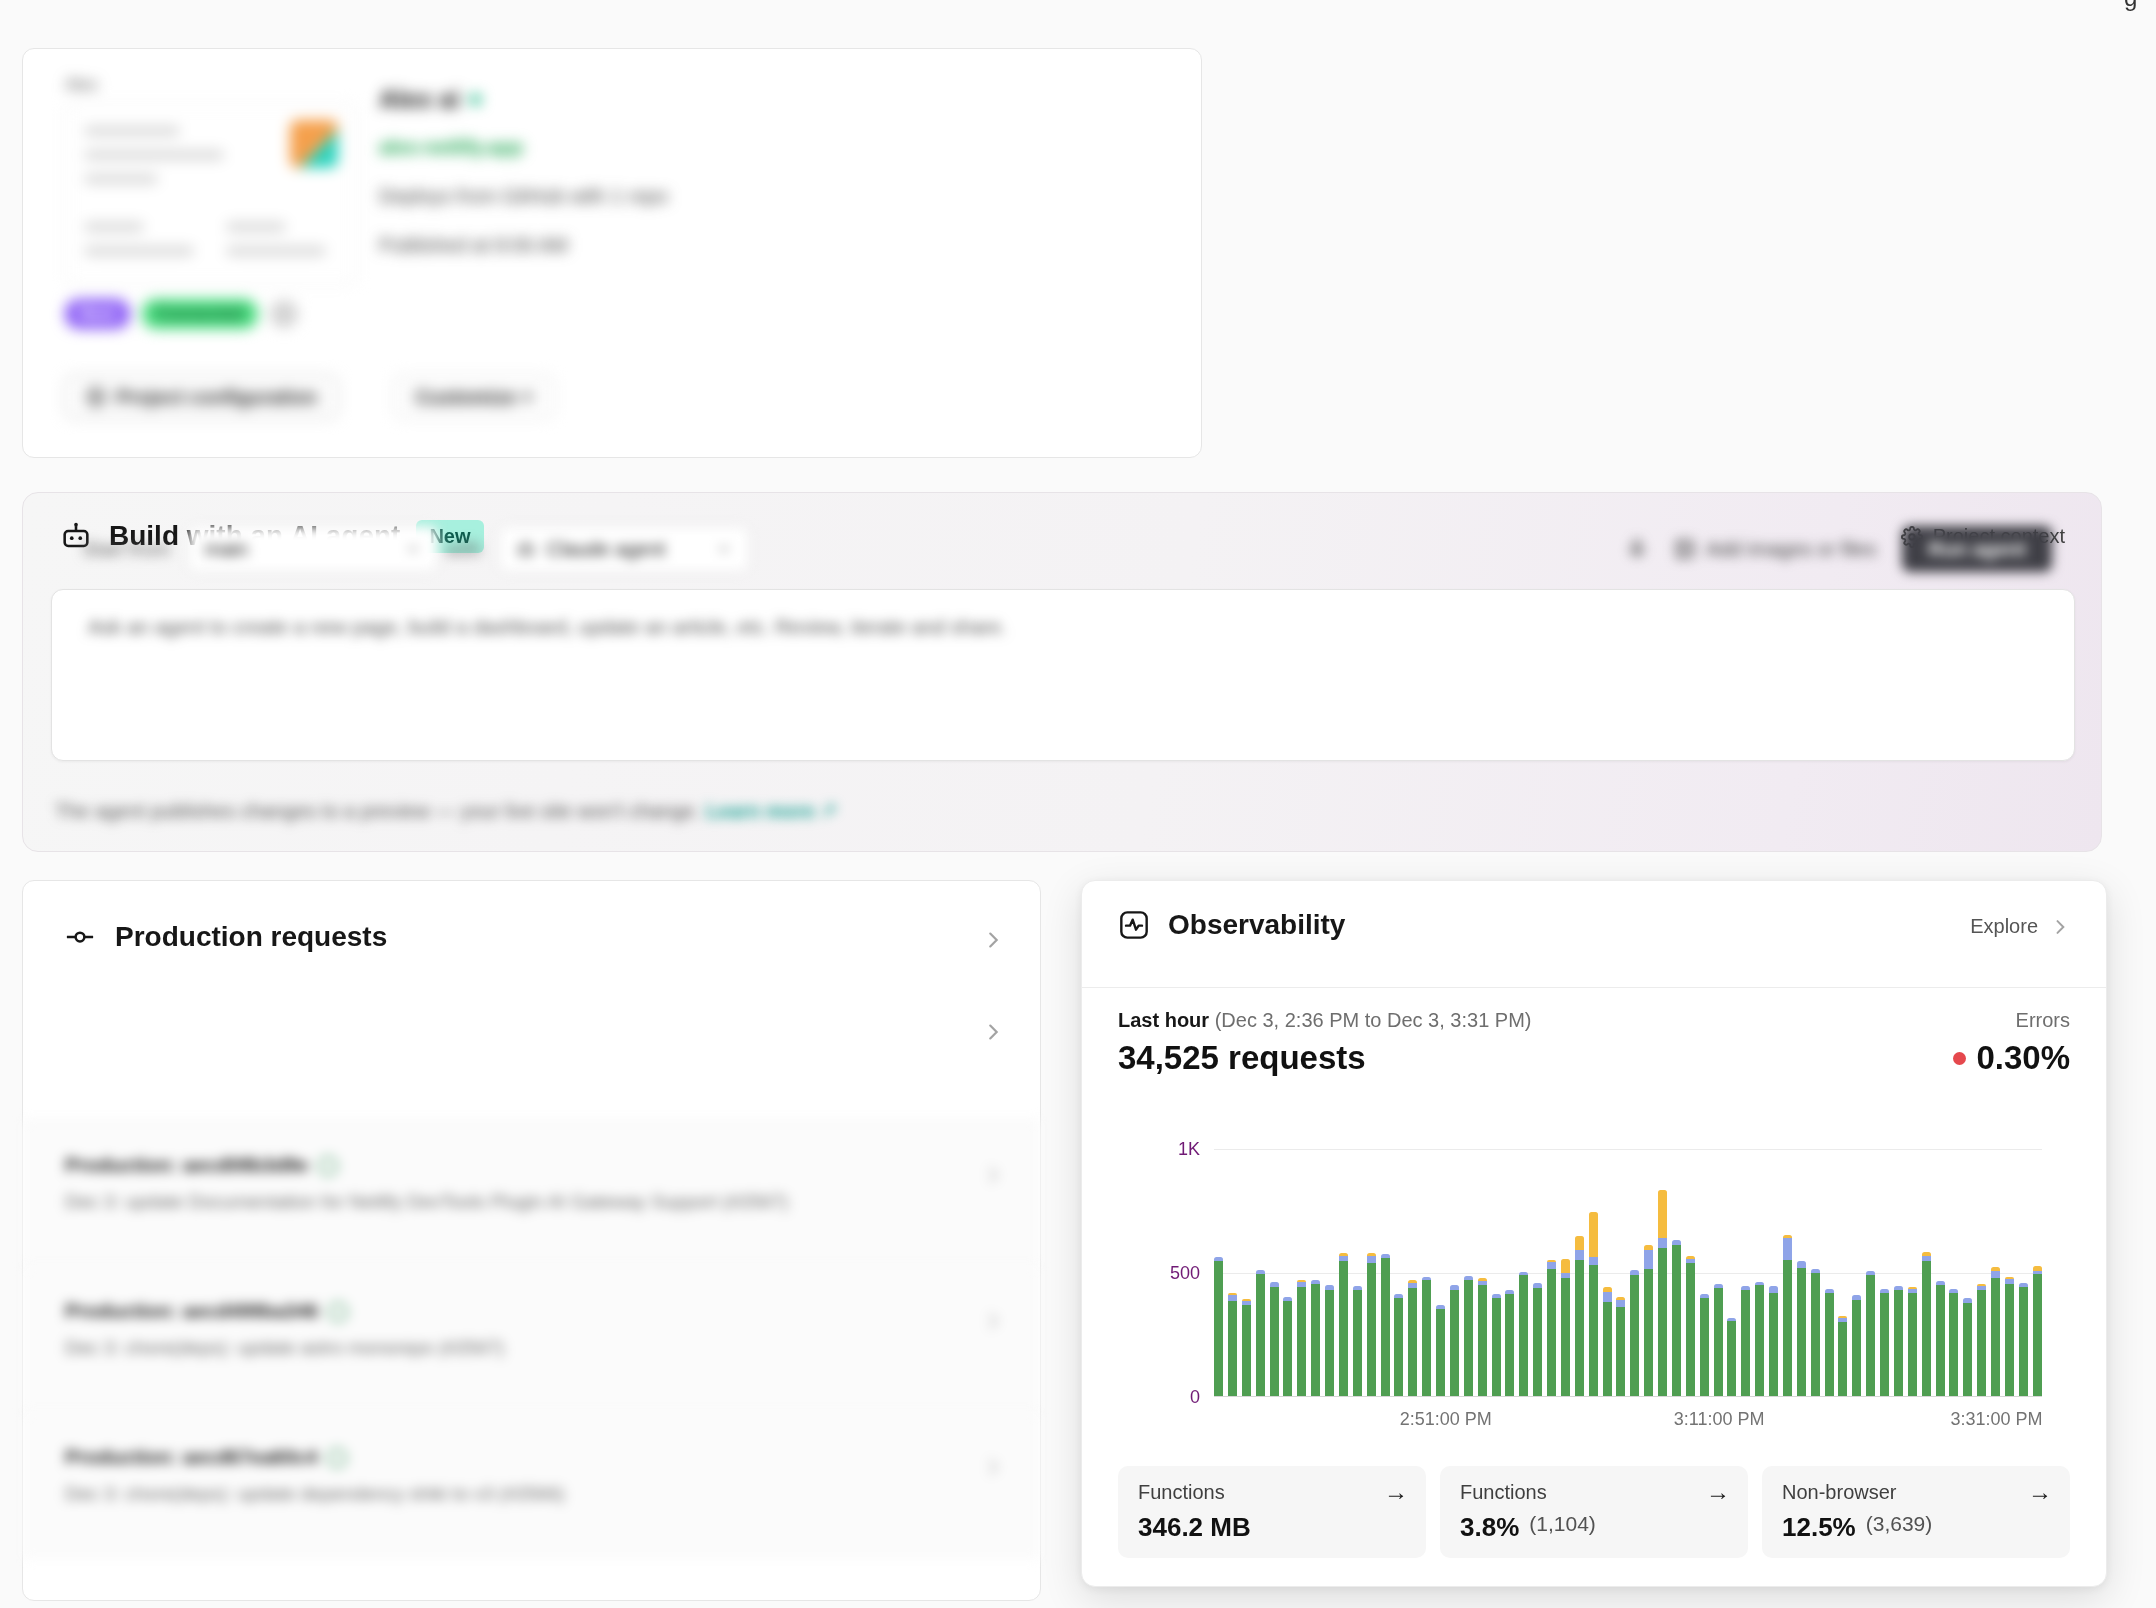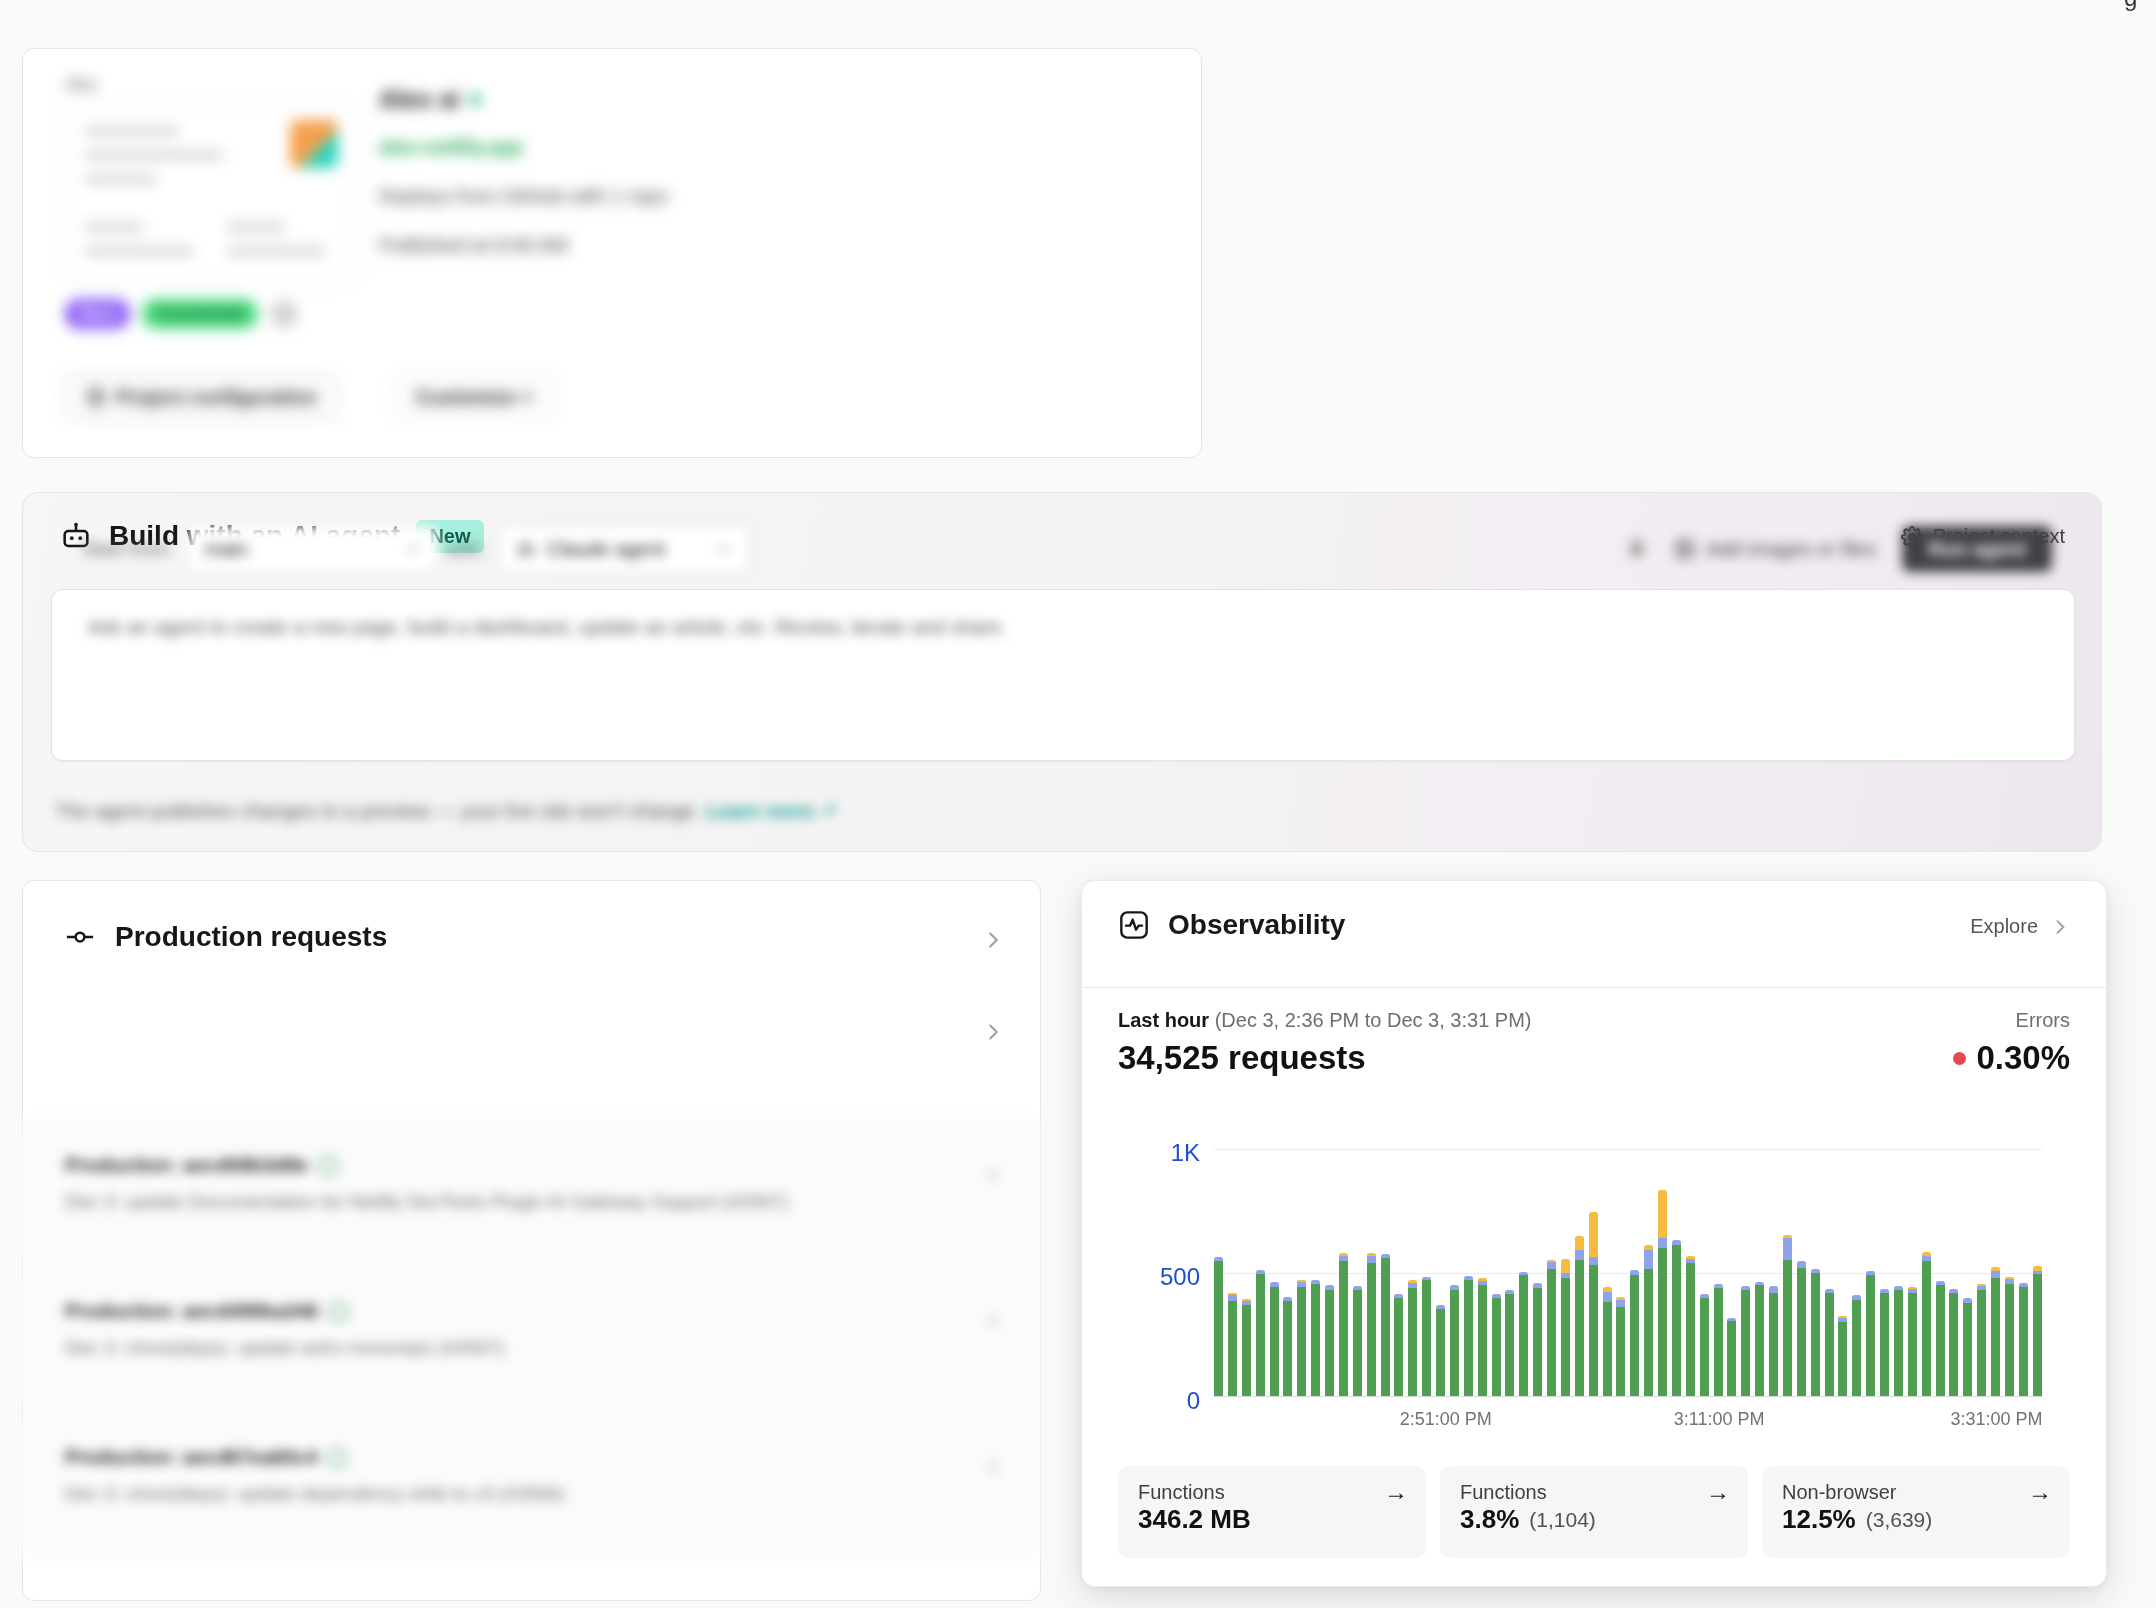--- a/index.html
+++ b/index.html
@@ -86,34 +86,34 @@
   .obs-meta .strong { font-weight:700; color:#171717; }
   .obs-meta .range { color:#6e6e6e; }
   .obs-errors-label { position:absolute; right:36px; top:128px; font-size:20px; color:#6e6e6e; }
   .obs-requests { position:absolute; left:36px; top:158px; font-size:33px; font-weight:700; color:#111; }
   .obs-errrate { position:absolute; right:36px; top:158px; display:flex; align-items:center; gap:10px; font-size:33px; font-weight:700; color:#111; }
   .err-dot { width:13px; height:13px; border-radius:50%; background:#e5484d; }
 
   .chart-plot { position:absolute; left:132px; top:268px; width:828px; height:248px; border-bottom:1px solid #d6d6d6; }
   .gridline { position:absolute; left:0; right:0; height:1px; background:#ebebeb; }
   .gl-top { top:0; } .gl-mid { top:124px; }
-  .ylabel { position:absolute; width:60px; text-align:right; font-size:24px; color:#1d4ed8; }
+  .ylabel { position:absolute; width:60px; text-align:right; font-size:18px; color:#701a75; }
   .yl-1k { left:58px; top:258px; } .yl-500 { left:58px; top:382px; } .yl-0 { left:58px; top:506px; }
   .bars { position:absolute; left:0; right:0; top:0; bottom:0; display:flex; align-items:flex-end; justify-content:space-between; }
   .bar { display:flex; flex-direction:column-reverse; width:9px; height:100%; justify-content:flex-start; }
   .bar div { width:100%; }
   .xticks { position:absolute; left:132px; top:528px; width:828px; height:24px; }
   .xtick { position:absolute; transform:translateX(-50%); font-size:18px; color:#737373; white-space:nowrap; }
   .xt-0 { left:28%; } .xt-1 { left:61%; } .xt-2 { left:94.5%; }
 
   .stat-cards { position:absolute; left:36px; right:36px; top:585px; height:92px; display:flex; gap:14px; }
   .stat-card { flex:1; background:#f6f6f6; border-radius:10px; padding:15px 20px; position:relative; cursor:pointer; }
   .stat-label { font-size:20px; color:#3f3f3f; }
   .stat-arrow { position:absolute; right:18px; top:12px; font-size:24px; color:#171717; }
-  .stat-value-row { display:flex; align-items:center; gap:10px; }
+  .stat-value-row { margin-top:8px; display:flex; align-items:flex-start; gap:10px; }
   .stat-value { font-size:26px; font-weight:700; color:#111; }
   .stat-extra { font-size:21px; color:#525252; }
 
   .icon { flex:0 0 auto; display:inline-flex; }
 </style>
 </head>
 <body>
 
 <div class="stage">
 

